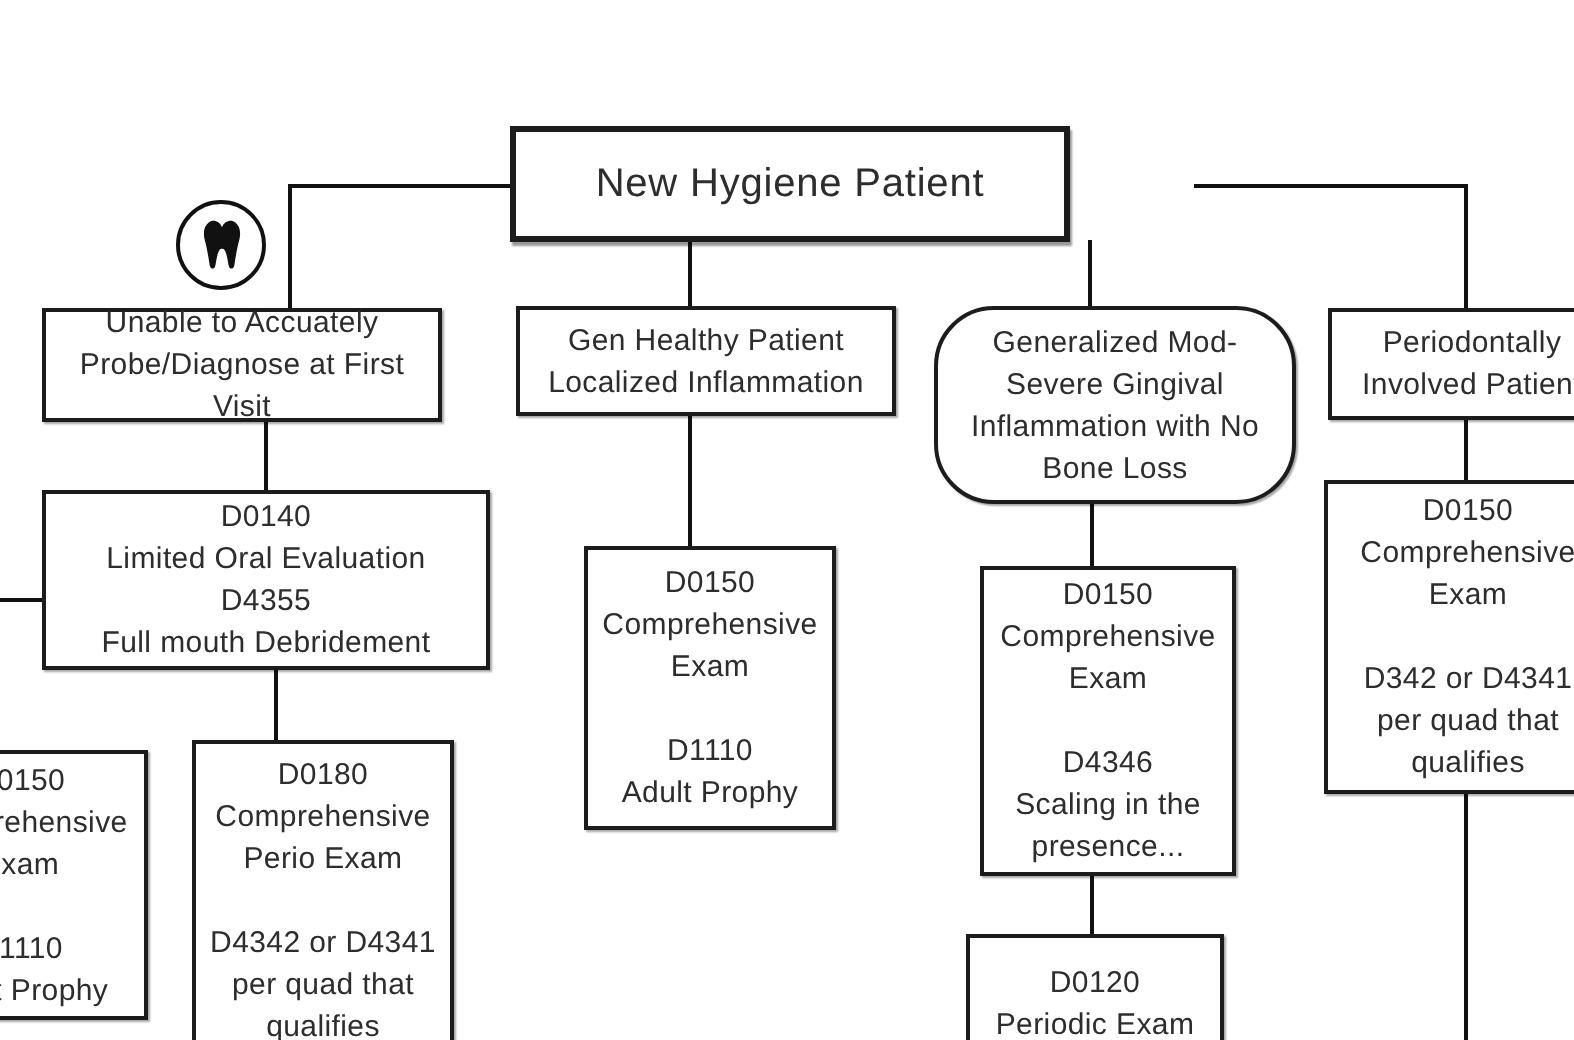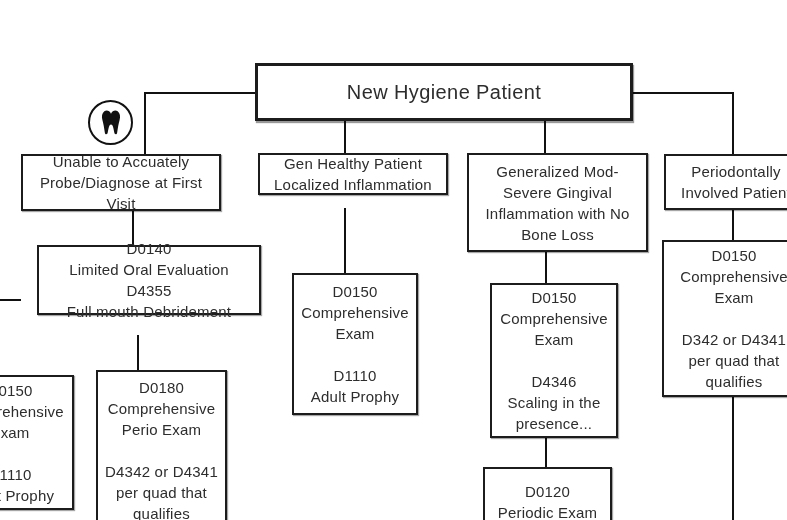--- a/index.html
+++ b/index.html
@@ -67,56 +67,56 @@
     <svg viewBox="0 0 24 24">
       <path fill="#111111" d="M12 5 C11 2.5 8.5 2 7 3.2 C5.2 4.6 4.8 7.2 5.6 10
         C6.3 12.4 6.9 16.2 7.4 19.3 C7.6 20.8 9.2 20.9 9.5 19.4
         C9.9 17.3 10.2 14.8 11 13.6 C11.5 12.9 12.5 12.9 13 13.6
         C13.8 14.8 14.1 17.3 14.5 19.4 C14.8 20.9 16.4 20.8 16.6 19.3
         C17.1 16.2 17.7 12.4 18.4 10 C19.2 7.2 18.8 4.6 17 3.2
         C15.5 2 13 2.5 12 5 Z"></path>
     </svg>
   </div>
 
-  <div class="node title" style="left:255px;top:63px;width:378px;height:58px;">New Hygiene Patient</div>
+  <div class="node title" style="left:255px;top:63px;width:280px;height:58px;">New Hygiene Patient</div>
 
   <div class="node" style="left:21px;top:154px;width:200px;height:57px;">Unable to Accuately
 Probe/Diagnose at First Visit</div>
 
-  <div class="node" style="left:37px;top:245px;width:224px;height:70px;">D0140
+  <div class="node" style="left:21px;top:245px;width:224px;height:90px;">D0140
 Limited Oral Evaluation
 D4355
 Full mouth Debridement</div>
 
   <div class="node" style="left:-54px;top:375px;width:128px;height:135px;">D0150
 Comprehensive
 Exam
 
 D1110
 Adult Prophy</div>
 
   <div class="node" style="left:96px;top:370px;width:131px;height:160px;">D0180
 Comprehensive
 Perio Exam
 
 D4342 or D4341
 per quad that
 qualifies</div>
 
-  <div class="node" style="left:258px;top:153px;width:190px;height:42px;">Gen Healthy Patient
+  <div class="node" style="left:258px;top:153px;width:190px;height:55px;">Gen Healthy Patient
 Localized Inflammation</div>
 
   <div class="node" style="left:292px;top:273px;width:126px;height:142px;">D0150
 Comprehensive
 Exam
 
 D1110
 Adult Prophy</div>
 
-  <div class="node" style="left:467px;top:153px;width:181px;height:99px;">Generalized Mod-
+  <div class="node" style="left:467px;top:153px;width:181px;height:99px;border-radius:30px;">Generalized Mod-
 Severe Gingival
 Inflammation with No
 Bone Loss</div>
 
   <div class="node" style="left:490px;top:283px;width:128px;height:155px;">D0150
 Comprehensive
 Exam
 
 D4346
 Scaling in the

